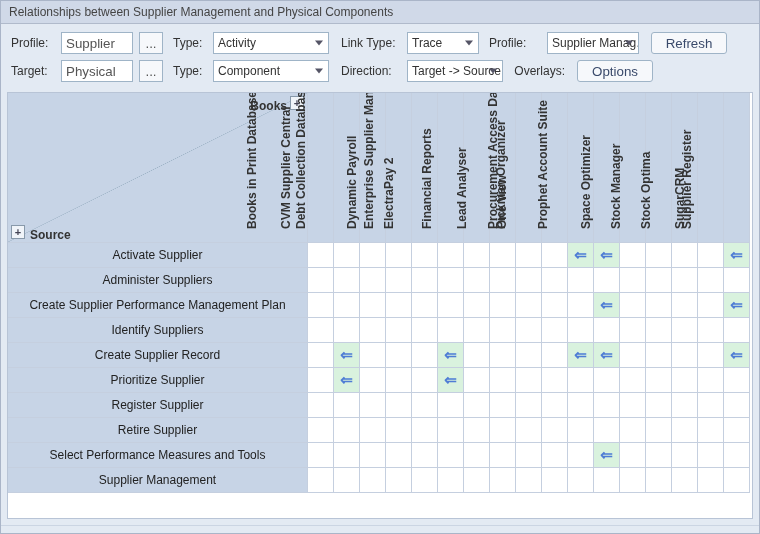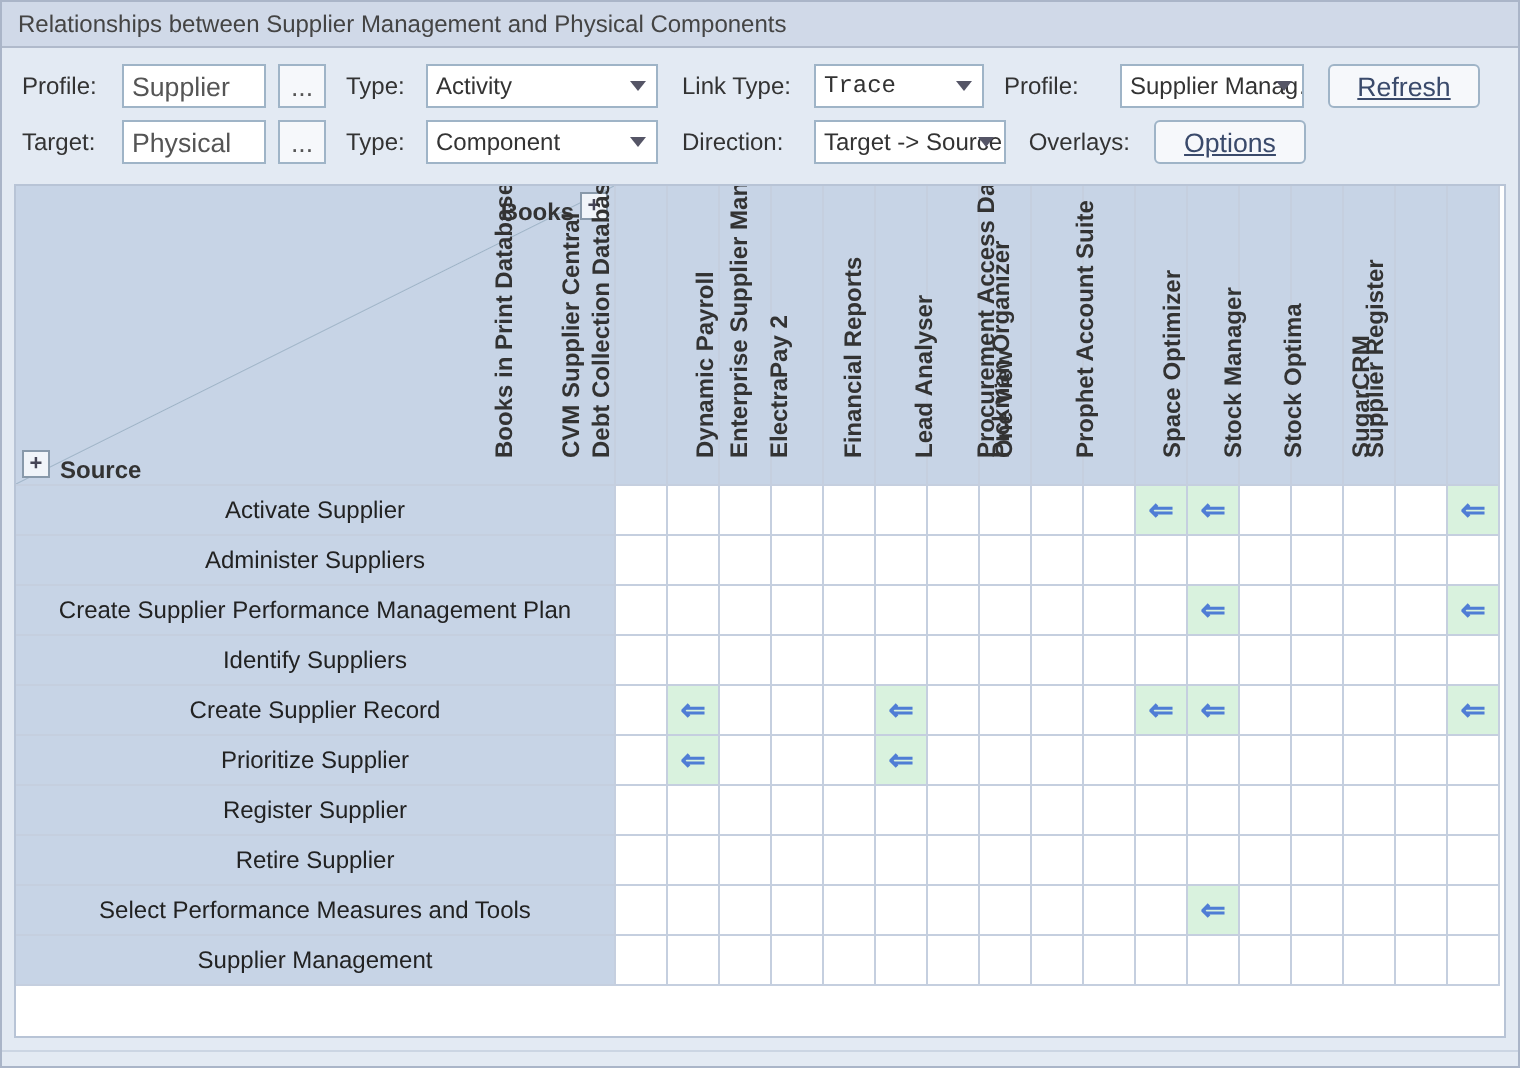--- a/index.html
+++ b/index.html
@@ -74,32 +74,31 @@
     content: "";
     position: absolute;
     right: 5px; top: 50%;
     width: 0; height: 0;
     border-left: 4px solid transparent;
     border-right: 4px solid transparent;
     border-top: 5px solid #556;
     transform: translateY(-50%);
   }
   .w-type  { width: 116px; }
-  .w-link  { width: 85px; font-family: Liberation Mono, monospace;  }
+  .w-link  { width: 72px;  }
   .w-prof  { width: 92px;  }
   .w-dir   { width: 96px;  }
   .w-ovl   { width: 92px;  }
   .pill-btn {
     width: 76px; height: 22px;
     background: #f6f8fb;
     border: 1px solid #9fb4c7;
     border-radius: 3px;
     color: #3a4a6b;
     cursor: pointer;
-    text-decoration: underline;
   }
   .btn-col { margin-left: 6px; }
 
   .matrix-wrap {
     flex: 1;
     margin: 6px;
     background: #fff;
     border: 1px solid #b8c4d6;
     position: relative;
     overflow: hidden;

